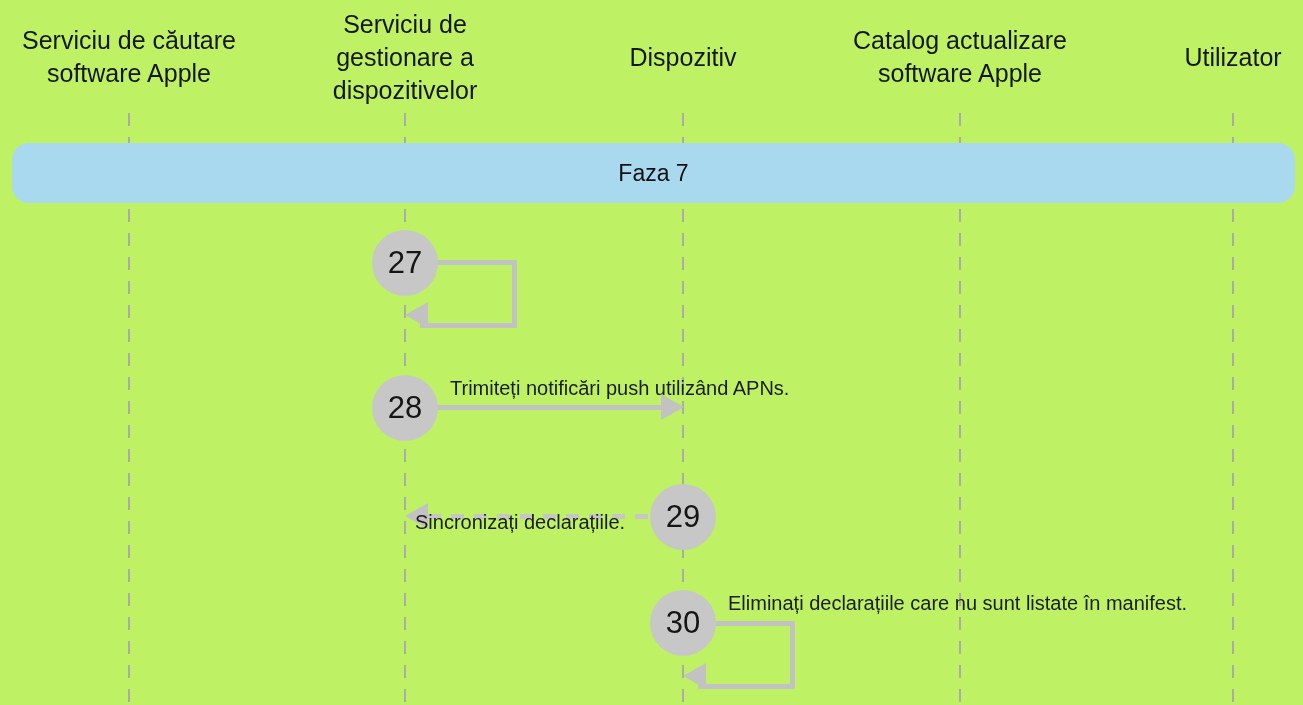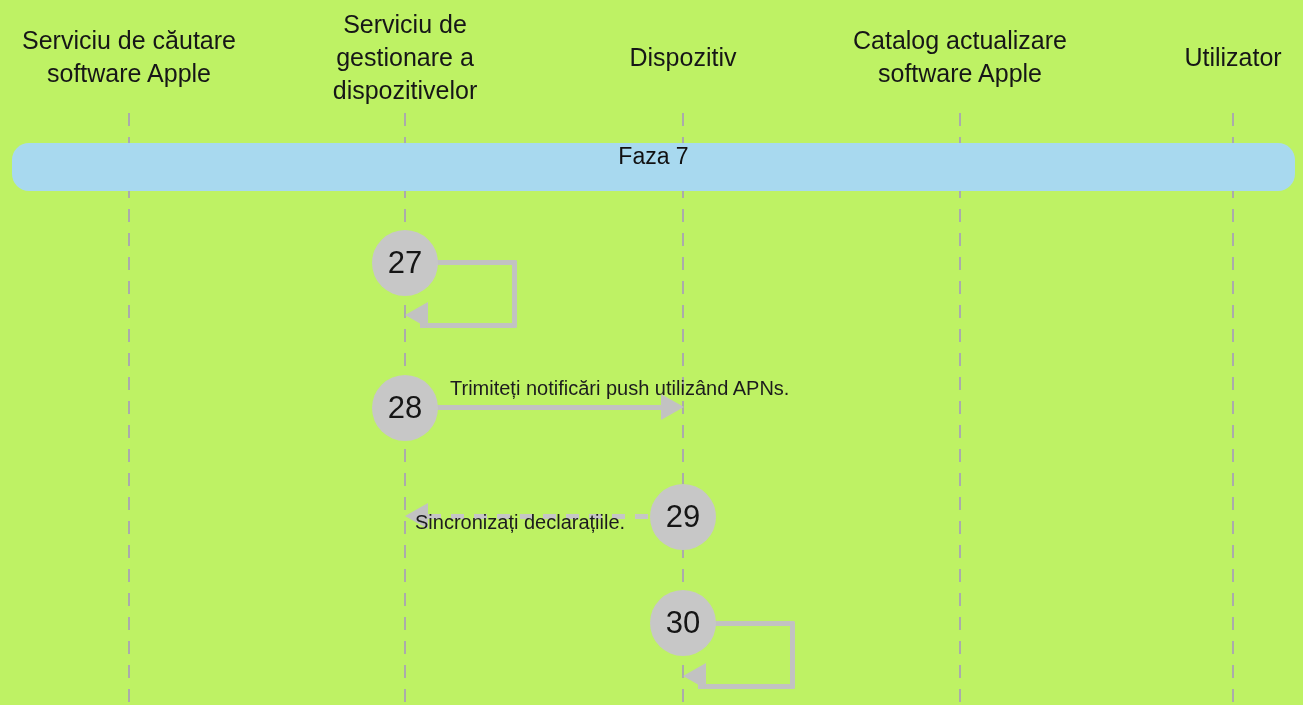--- a/index.html
+++ b/index.html
@@ -25,25 +25,25 @@
     position:absolute;
     top:113px;
     width:2px;
     height:592px;
     background:repeating-linear-gradient(to bottom,#ababab 0 13px,transparent 13px 24px);
     z-index:1;
   }
   .banner{
     position:absolute;
     left:12px;top:143px;
-    width:1283px;height:48px;
+    width:1283px;height:60px;
     background:#a8d9ef;
     border-radius:17px;
     z-index:2;
-    display:flex;align-items:flex-start;justify-content:center;
+    display:flex;align-items:center;justify-content:center;
   }
   .banner-label{
     font-size:23px;
     color:#111112;
   }
   .step-circle{
     position:absolute;
     width:66px;height:66px;
     border-radius:50%;
     background:#c7c7c7;
@@ -126,14 +126,15 @@
   <div class="step-label" style="left:450px;top:377px;">Trimiteți notificări push utilizând APNs.</div>
 
   <div class="dline" style="left:428px;top:514px;width:222px;"></div>
   <div class="ah-left" style="left:405px;top:503px;"></div>
   <div class="step-circle" style="left:650px;top:484px;">29</div>
   <div class="step-label" style="left:415px;top:487px;margin-top:24px;">Sincronizați declarațiile.</div>
 
   <div class="loop" style="left:698px;top:621px;width:92px;height:58px;"></div>
   <div class="ah-left" style="left:683px;top:663px;"></div>
   <div class="step-circle" style="left:650px;top:590px;">30</div>
+  <div class="step-label" style="left:728px;top:592px;">Eliminați declarațiile care nu sunt listate în manifest.</div>
 
 </div>
 
 </body></html>

